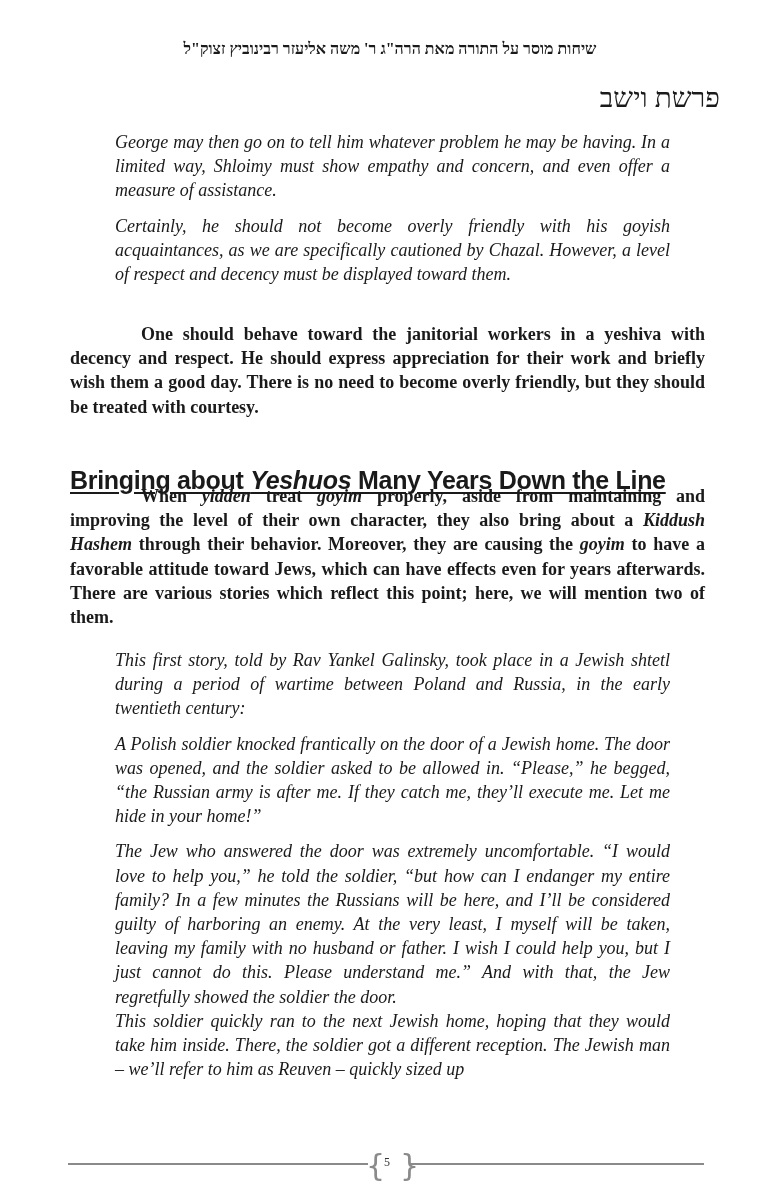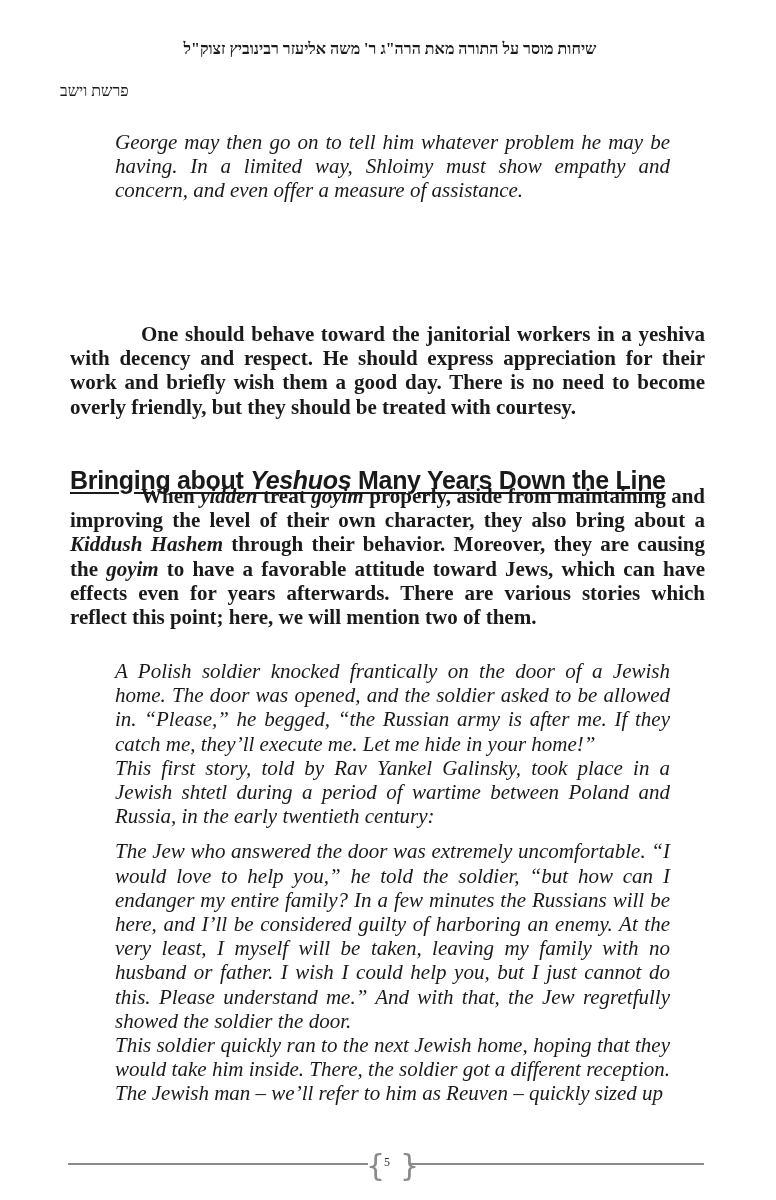--- a/index.html
+++ b/index.html
@@ -1,22 +1,22 @@
 <!DOCTYPE html>
 <html><head>
 <meta charset="utf-8">
 <style>
   html, body { margin: 0; padding: 0; background: #ffffff; }
   body { width: 776px; height: 1200px; position: relative; overflow: hidden;
          font-family: "Liberation Serif", "DejaVu Serif", serif; color: #1a1a1a; }
   .header-title { position: absolute; top: 40px; left: 60px; width: 660px; text-align: center;
                   font-size: 16px; font-weight: bold; direction: rtl; }
-  .header-sub { position: absolute; top: 82px; left: 60px; width: 660px; text-align: left;
-                font-size: 16px; direction: rtl; }
-  .block { position: absolute; text-align: justify; font-size: 21px; line-height: 24.2px; }
+  .header-sub { position: absolute; top: 82px; left: 60px; width: 660px; text-align: right;
+                font-size: 28px; direction: rtl; }
+  .block { position: absolute; text-align: justify; font-size: 18px; line-height: 24.2px; }
   .quote { left: 115px; width: 555px; font-style: italic; }
   .body { left: 70px; width: 635px; font-weight: bold; }
   .indent { text-indent: 71px; }
   .block p { margin: 0; }
   .heading { position: absolute; left: 70px; top: 466px; font-size: 25px; font-weight: bold;
              text-decoration: underline; text-underline-offset: 3px; font-family: "Liberation Sans", "DejaVu Sans", sans-serif; letter-spacing: -0.3px;}
   .heading i { font-style: italic; }
   i.term { font-style: italic; }
   .footer { position: absolute; left: 68px; top: 1150px; width: 636px; height: 30px; }
   .footer .rule-left, .footer .rule-right { position: absolute; top: 13px; height: 2px; background: #8a8a8a; }
@@ -28,35 +28,36 @@
   .footer .page-num { position: absolute; left: 316px; top: 5px; font-size: 12px; color: #333; }
 </style>
 </head>
 <body>
 
 <div class="header-title">שיחות מוסר על התורה מאת הרה"ג ר' משה אליעזר רבינוביץ זצוק"ל</div>
 <div class="header-sub">פרשת וישב</div>
 
 <div class="block quote" style="top:130px;">
   <p>George may then go on to tell him whatever problem he may be having. In a limited way, Shloimy must show empathy and concern, and even offer a measure of assistance.</p>
+  <p style="margin-top:11px;">Certainly, he should not become overly friendly with his goyish acquaintances, as we are specifically cautioned by Chazal. However, a level of respect and decency must be displayed toward them.</p>
 </div>
 
 <div class="block body" style="top:322px;">
   <p class="indent">One should behave toward the janitorial workers in a yeshiva with decency and respect. He should express appreciation for their work and briefly wish them a good day. There is no need to become overly friendly, but they should be treated with courtesy.</p>
 </div>
 
 <div class="heading"><span>Bringing about </span><i>Yeshuos</i><span> Many Years Down the Line</span></div>
 
 <div class="block body" style="top:484px;">
   <p class="indent"><span>When </span><i class="term">yidden</i><span> treat </span><i class="term">goyim</i><span> properly, aside from maintaining and improving the level of their own character, they also bring about a </span><i class="term">Kiddush Hashem</i><span> through their behavior. Moreover, they are causing the </span><i class="term">goyim</i><span> to have a favorable attitude toward Jews, which can have effects even for years afterwards. There are various stories which reflect this point; here, we will mention two of them.</span></p>
 </div>
 
 <div class="block quote" style="top:648px;">
+  <p>This first story, told by Rav Yankel Galinsky, took place in a Jewish shtetl during a period of wartime between Poland and Russia, in the early twentieth century:</p>
   <p style="margin-top:11px;">A Polish soldier knocked frantically on the door of a Jewish home. The door was opened, and the soldier asked to be allowed in. “Please,” he begged, “the Russian army is after me. If they catch me, they’ll execute me. Let me hide in your home!”</p>
-  <p>This first story, told by Rav Yankel Galinsky, took place in a Jewish shtetl during a period of wartime between Poland and Russia, in the early twentieth century:</p>
   <p style="margin-top:11px;">The Jew who answered the door was extremely uncomfortable. “I would love to help you,” he told the soldier, “but how can I endanger my entire family? In a few minutes the Russians will be here, and I’ll be considered guilty of harboring an enemy. At the very least, I myself will be taken, leaving my family with no husband or father. I wish I could help you, but I just cannot do this. Please understand me.” And with that, the Jew regretfully showed the soldier the door.</p>
   <p style="">This soldier quickly ran to the next Jewish home, hoping that they would take him inside. There, the soldier got a different reception. The Jewish man – we’ll refer to him as Reuven – quickly sized up</p>
 </div>
 
 <div class="footer">
   <div class="rule-left"></div>
   <span class="brace brace-l">{</span>
   <span class="page-num">5</span>
   <span class="brace brace-r">}</span>
   <div class="rule-right"></div>

